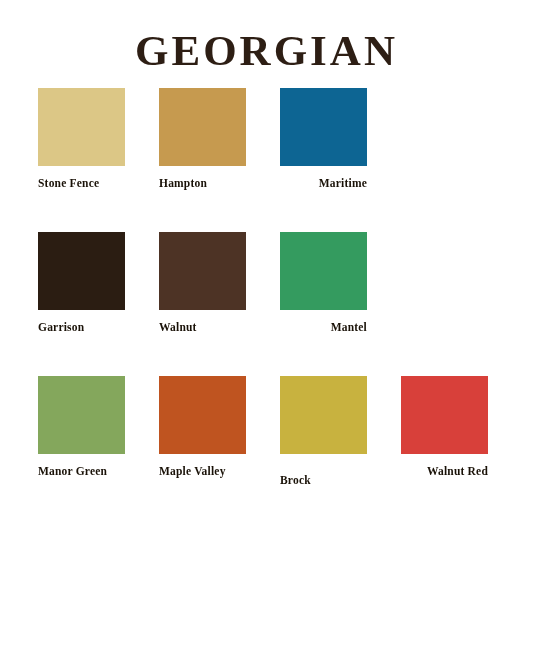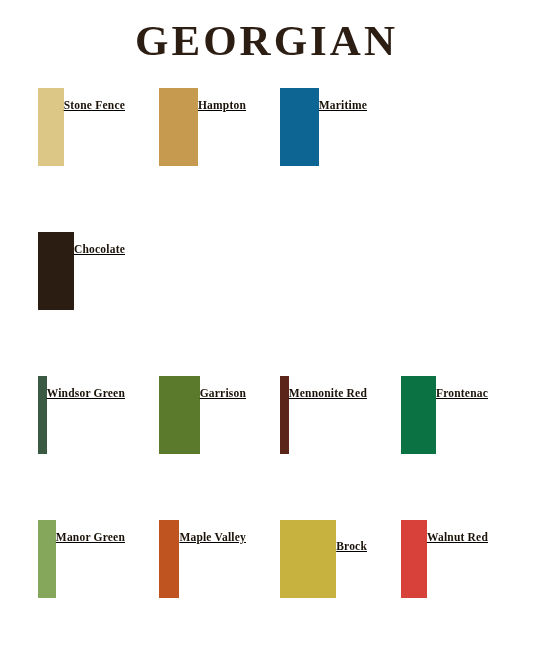--- a/index.html
+++ b/index.html
@@ -20,43 +20,42 @@
     box-sizing: border-box;
   }
   .palette-title {
     text-align: center;
     font-family: "Liberation Serif", "DejaVu Serif", serif;
     font-weight: bold;
     font-size: 43px;
     letter-spacing: 3px;
     color: #2d1e14;
     margin: 0;
-    padding-top: 16px;
+    padding-top: 26px;
     line-height: 1.15;
   }
   .swatch-grid {
     margin: 0;
     padding: 0;
     position: absolute;
     top: 88px;
     left: 38px;
     width: 458px;
   }
   .swatch-row {
     display: flex;
     flex-direction: row;
     width: 458px;
     height: 144px;
   }
   .swatch-cell {
     width: 87px;
     margin-right: 34px;
     display: flex;
-    flex-direction: row;
-    text-decoration: underline;
+    flex-direction: column;
   }
   .swatch-cell:last-child {
     margin-right: 0;
     text-align: right;
   }
   .swatch-chip {
     width: 87px;
     height: 78px;
     display: block;
   }
@@ -91,42 +90,32 @@
       </div>
       <div class="swatch-cell">
         <span class="swatch-chip" style="background-color: rgb(13, 101, 147);"></span>
         <span class="swatch-label" style="color: rgb(26, 18, 8);">Maritime</span>
       </div>
     </div>
 
     <div class="swatch-row">
       <div class="swatch-cell">
         <span class="swatch-chip" style="background-color: rgb(43, 29, 18);"></span>
-        <span class="swatch-label" style="color: rgb(26, 18, 8);">Chocolate</span>
+        <span class="swatch-label" style="color: rgb(26, 18, 8);">Garrison</span>
+      </div>
+      <div class="swatch-cell">
+        <span class="swatch-chip" style="background-color: rgb(77, 51, 37);"></span>
+        <span class="swatch-label" style="color: rgb(26, 18, 8);">Walnut</span>
+      </div>
+      <div class="swatch-cell">
+        <span class="swatch-chip" style="background-color: rgb(52, 155, 95);"></span>
+        <span class="swatch-label" style="color: rgb(26, 18, 8);">Mantel</span>
       </div>
     </div>
 
-    <div class="swatch-row">
-      <div class="swatch-cell">
-        <span class="swatch-chip" style="background-color: rgb(58, 90, 68);"></span>
-        <span class="swatch-label" style="color: rgb(26, 18, 8);">Windsor Green</span>
-      </div>
-      <div class="swatch-cell">
-        <span class="swatch-chip" style="background-color: rgb(92, 122, 44);"></span>
-        <span class="swatch-label" style="color: rgb(26, 18, 8);">Garrison</span>
-      </div>
-      <div class="swatch-cell">
-        <span class="swatch-chip" style="background-color: rgb(91, 38, 25);"></span>
-        <span class="swatch-label" style="color: rgb(26, 18, 8);">Mennonite Red</span>
-      </div>
-      <div class="swatch-cell">
-        <span class="swatch-chip" style="background-color: rgb(10, 114, 67);"></span>
-        <span class="swatch-label" style="color: rgb(26, 18, 8);">Frontenac</span>
-      </div>
-    </div>
 
     <div class="swatch-row">
       <div class="swatch-cell">
         <span class="swatch-chip" style="background-color: rgb(132, 167, 92);"></span>
         <span class="swatch-label" style="color: rgb(26, 18, 8);">Manor Green</span>
       </div>
       <div class="swatch-cell">
         <span class="swatch-chip" style="background-color: rgb(191, 84, 32);"></span>
         <span class="swatch-label" style="color: rgb(26, 18, 8);">Maple Valley</span>
       </div>

